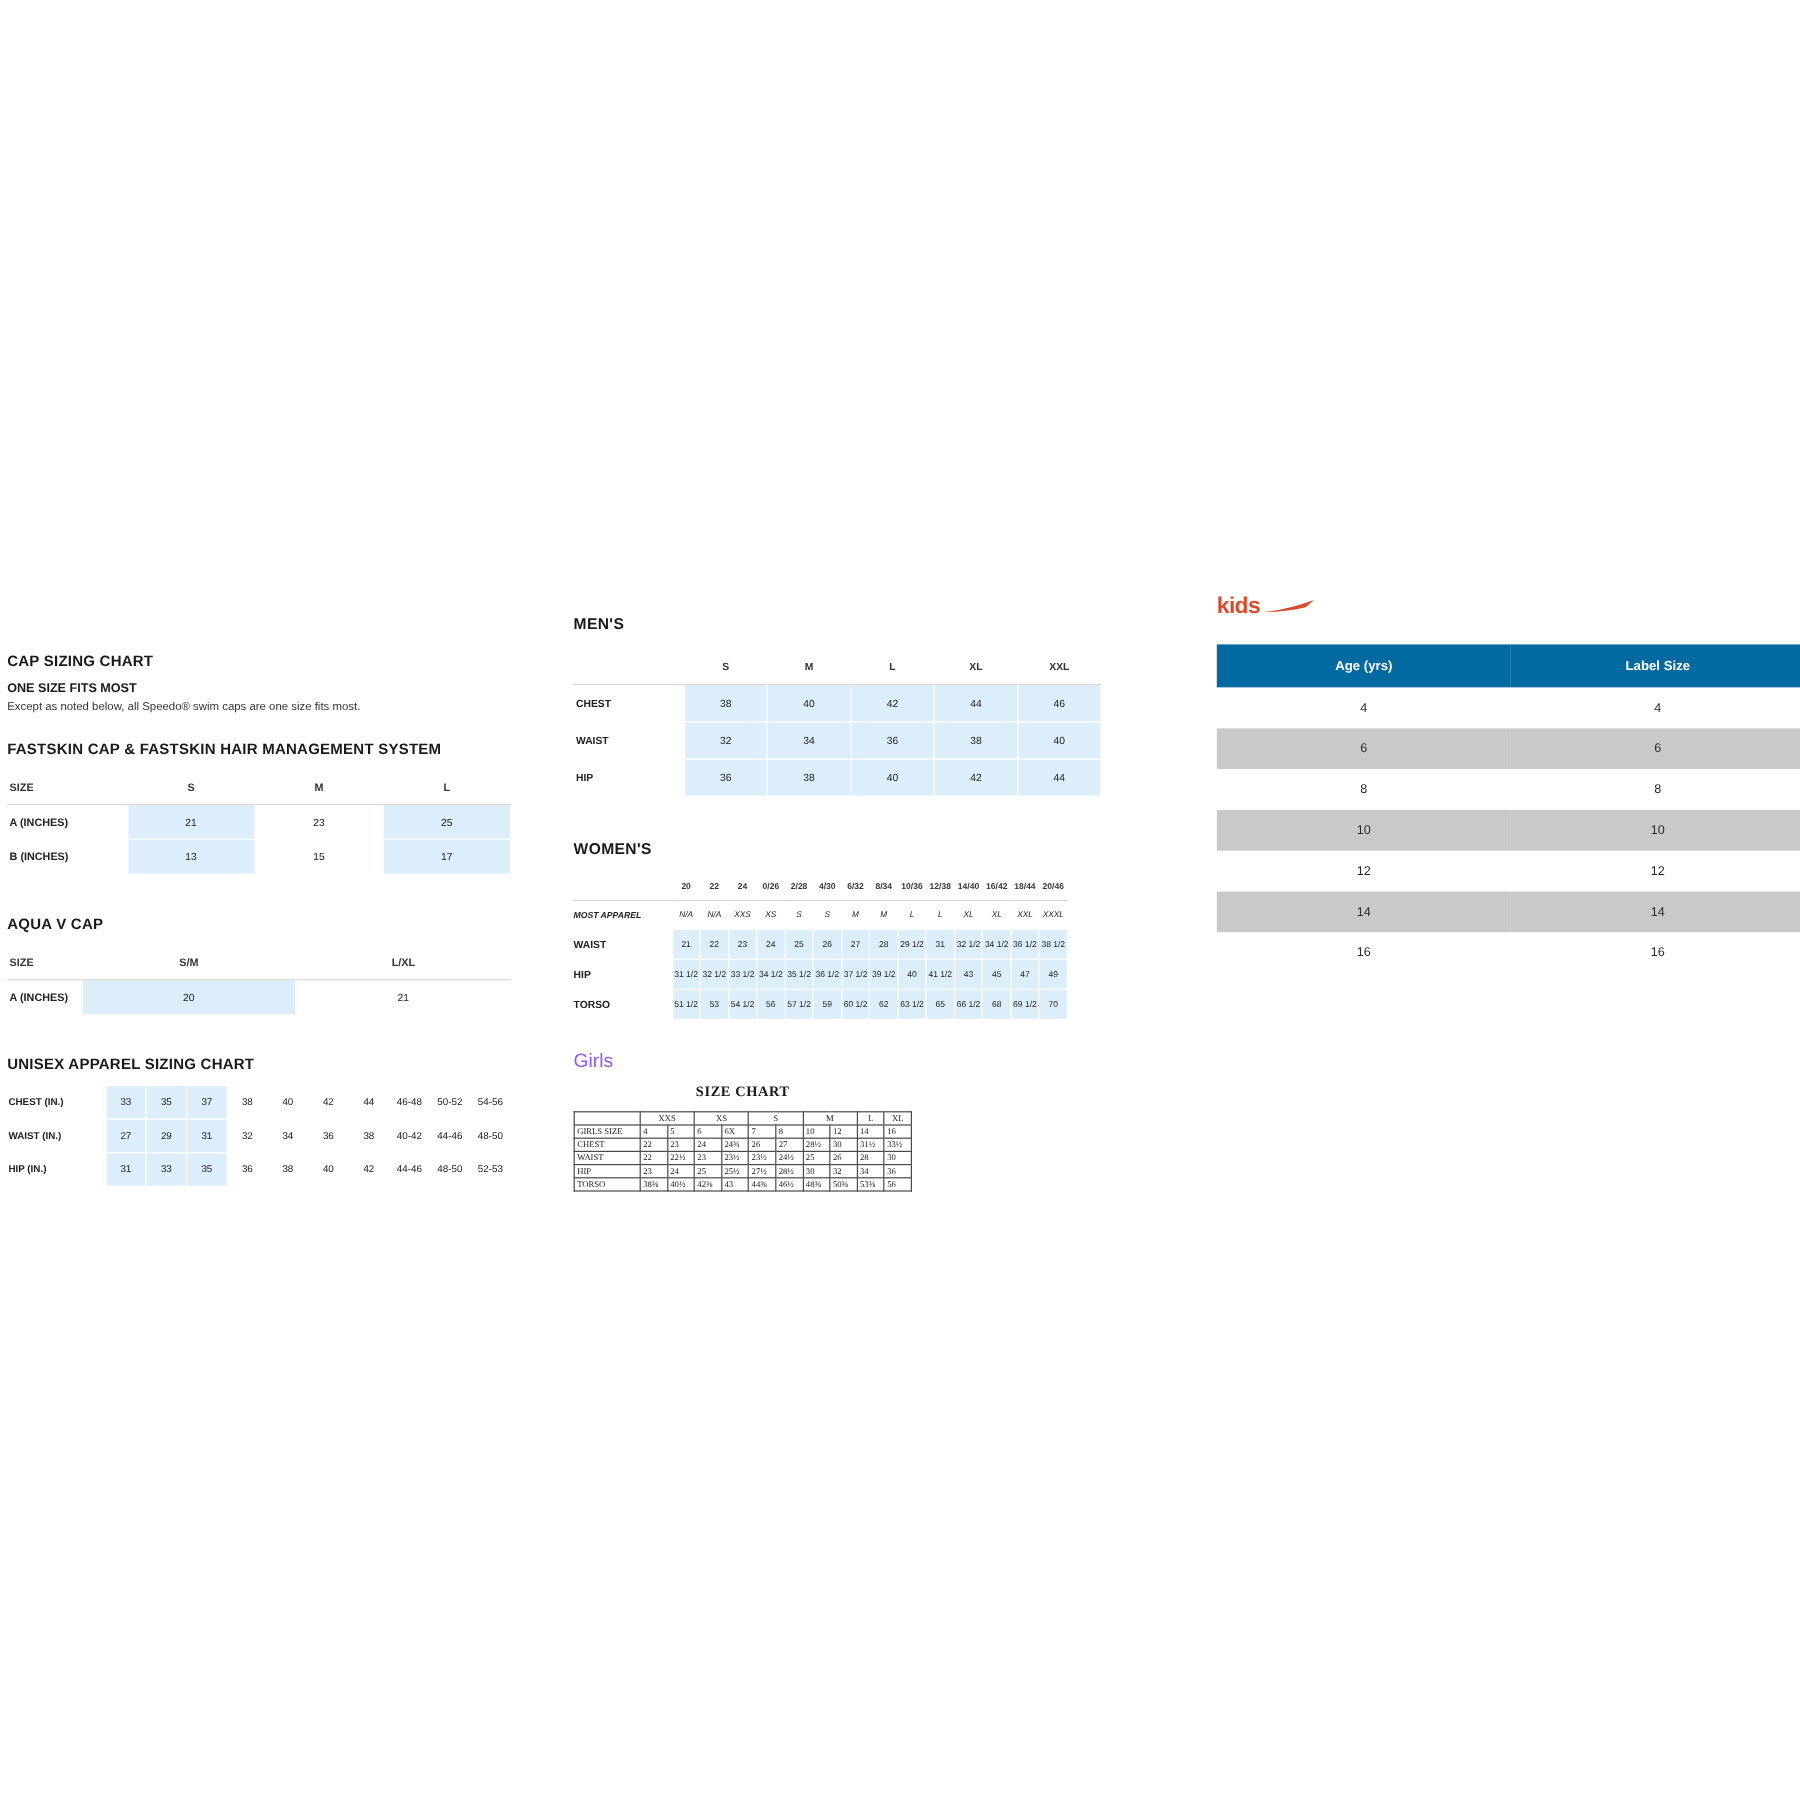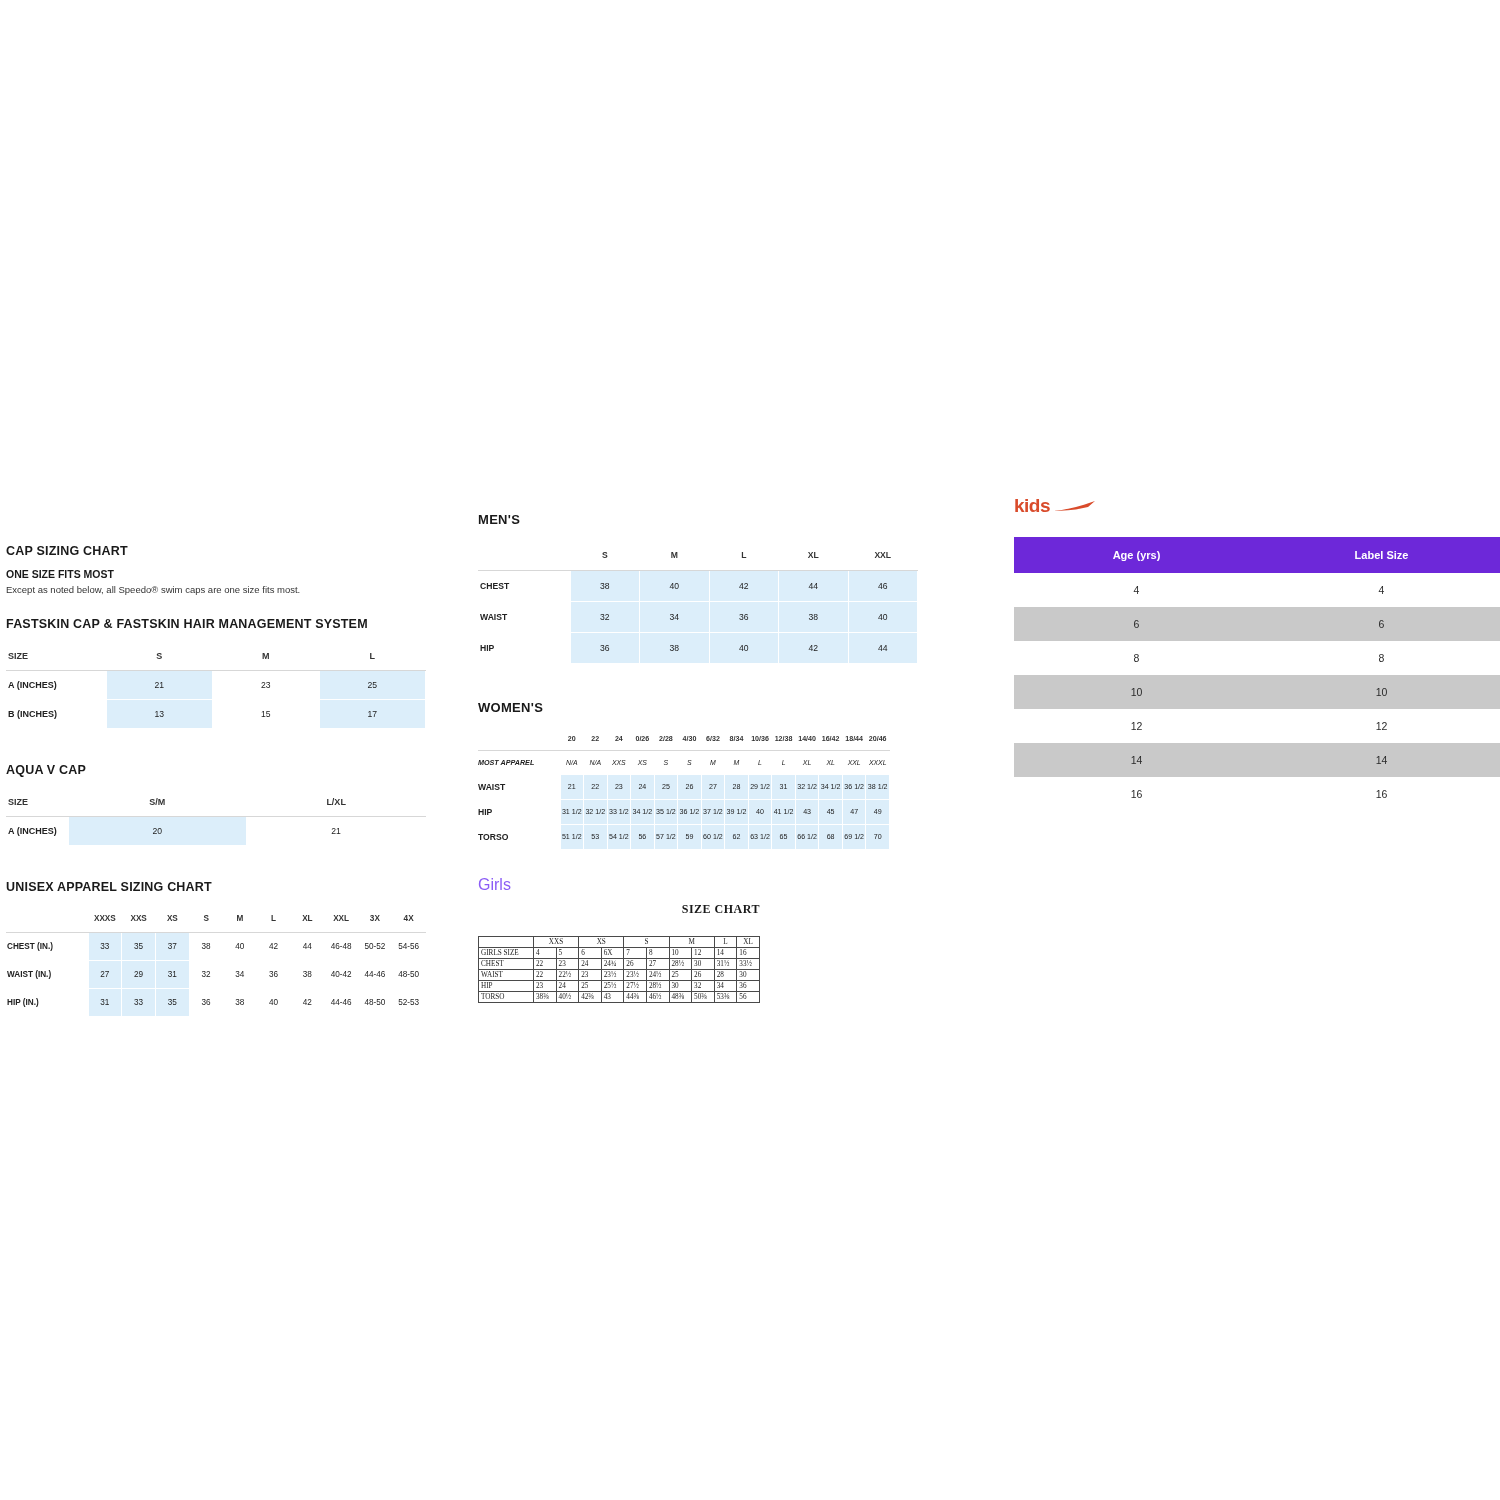--- a/index.html
+++ b/index.html
@@ -99,26 +99,26 @@
   .girls-title {
     font-size: 16px;
     color: #8b5cf6;
     font-weight: normal;
     margin: 26px 0 8px 0;
   }
 
   
   .girls-wrap { width: 282px; margin-left: 0px; }
   .girls-caption {
-    text-align: right;
+    text-align: center;
     font-family: "Liberation Serif", serif;
     font-size: 12px;
     font-weight: bold;
     letter-spacing: 0.5px;
-    margin-bottom: 19px;
+    margin-bottom: 9px;
   }
   table.girls {
     border-collapse: collapse;
     width: 100%;
     font-family: "Liberation Serif", serif;
     font-size: 7.2px;
   }
   table.girls td, table.girls th {
     border: 1px solid #4a4a4a;
     padding: 1px 2px;
@@ -145,21 +145,21 @@
   .kids-swoosh {
     margin-left: 2px;
     margin-top: 4px;
   }
   table.kids {
     border-collapse: collapse;
     width: 100%;
     table-layout: fixed;
   }
   table.kids th {
-    background: #6d28d9;
+    background: #0369a1;
     color: #ffffff;
     font-size: 11px;
     font-weight: bold;
     padding: 12px 4px;
     text-align: center;
     border: none;
   }
   table.kids td {
     font-size: 10.5px;
     text-align: center;
@@ -238,33 +238,20 @@
         <col>
         <col>
         <col>
         <col>
         <col>
         <col>
         <col>
         <col>
     </colgroup>
     <tbody>
-      <tr class="hdr">
-        <td class="rowhead"></td>
-        <td class="cell-b">XXXS</td>
-        <td class="cell-b">XXS</td>
-        <td class="cell-b">XS</td>
-        <td class="cell-b">S</td>
-        <td class="cell-b">M</td>
-        <td class="cell-b">L</td>
-        <td class="cell-b">XL</td>
-        <td class="cell-b">XXL</td>
-        <td class="cell-b">3X</td>
-        <td class="cell-b">4X</td>
-      </tr>
       <tr>
         <td class="rowhead">CHEST (IN.)</td>
         <td class="cell-a">33</td>
         <td class="cell-a">35</td>
         <td class="cell-a">37</td>
         <td class="cell-b">38</td>
         <td class="cell-b">40</td>
         <td class="cell-b">42</td>
         <td class="cell-b">44</td>
         <td class="cell-b">46-48</td>

